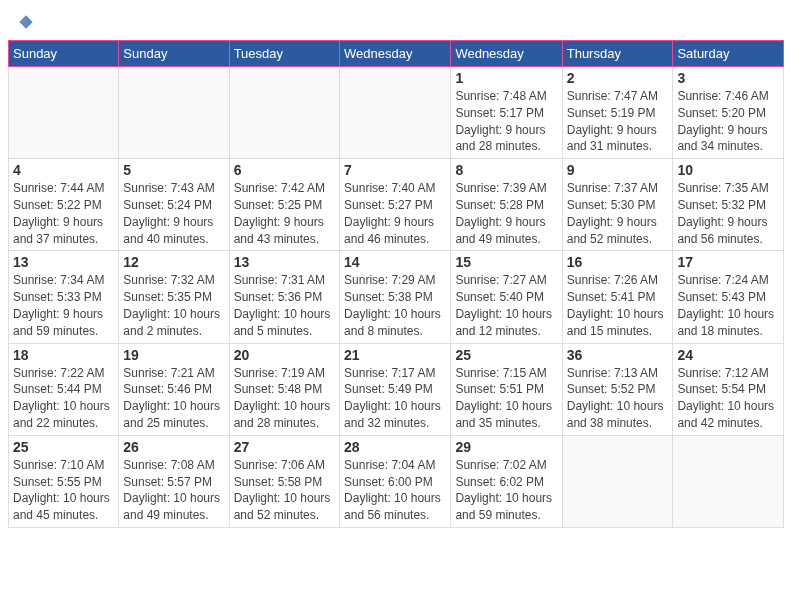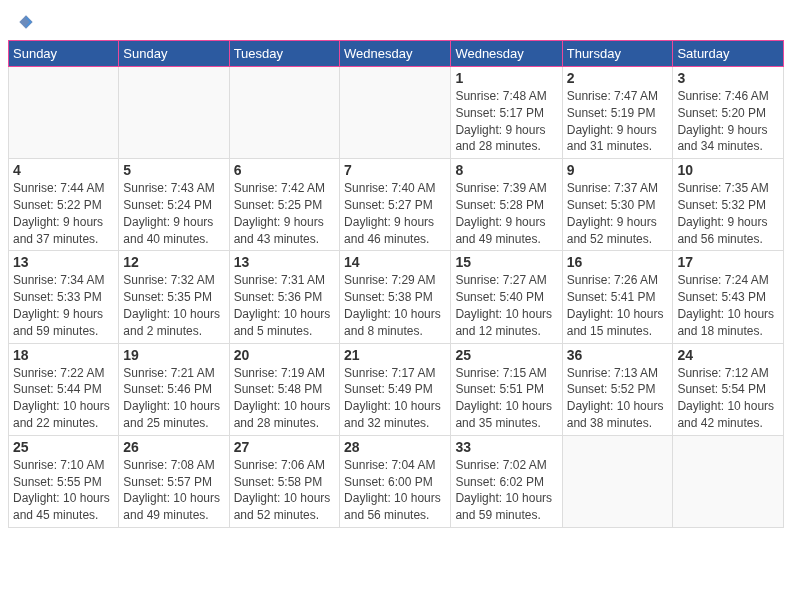--- a/index.html
+++ b/index.html
@@ -195,20 +195,20 @@
         </td>
         <td>
           <div class="day-num">27</div>
           <div class="day-info">Sunrise: 7:06 AM<br>Sunset: 5:58 PM<br>Daylight: 10 hours<br>and 52 minutes.</div>
         </td>
         <td>
           <div class="day-num">28</div>
           <div class="day-info">Sunrise: 7:04 AM<br>Sunset: 6:00 PM<br>Daylight: 10 hours<br>and 56 minutes.</div>
         </td>
         <td>
-          <div class="day-num">33</div>
+          <div class="day-num">29</div>
           <div class="day-info">Sunrise: 7:02 AM<br>Sunset: 6:02 PM<br>Daylight: 10 hours<br>and 59 minutes.</div>
         </td>
         <td class="empty"></td>
         <td class="empty"></td>
       </tr>
     </tbody>
 </table>
 
 </body></html>

